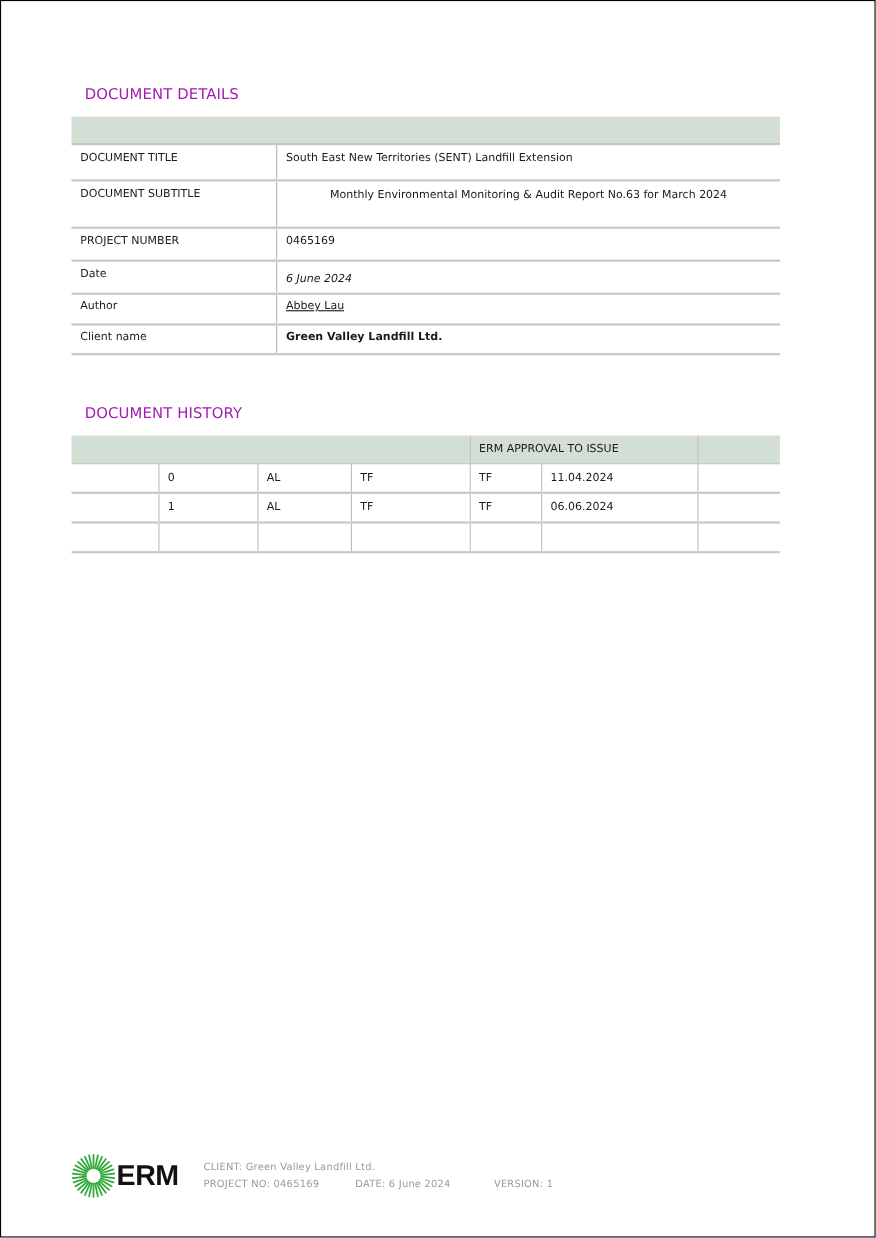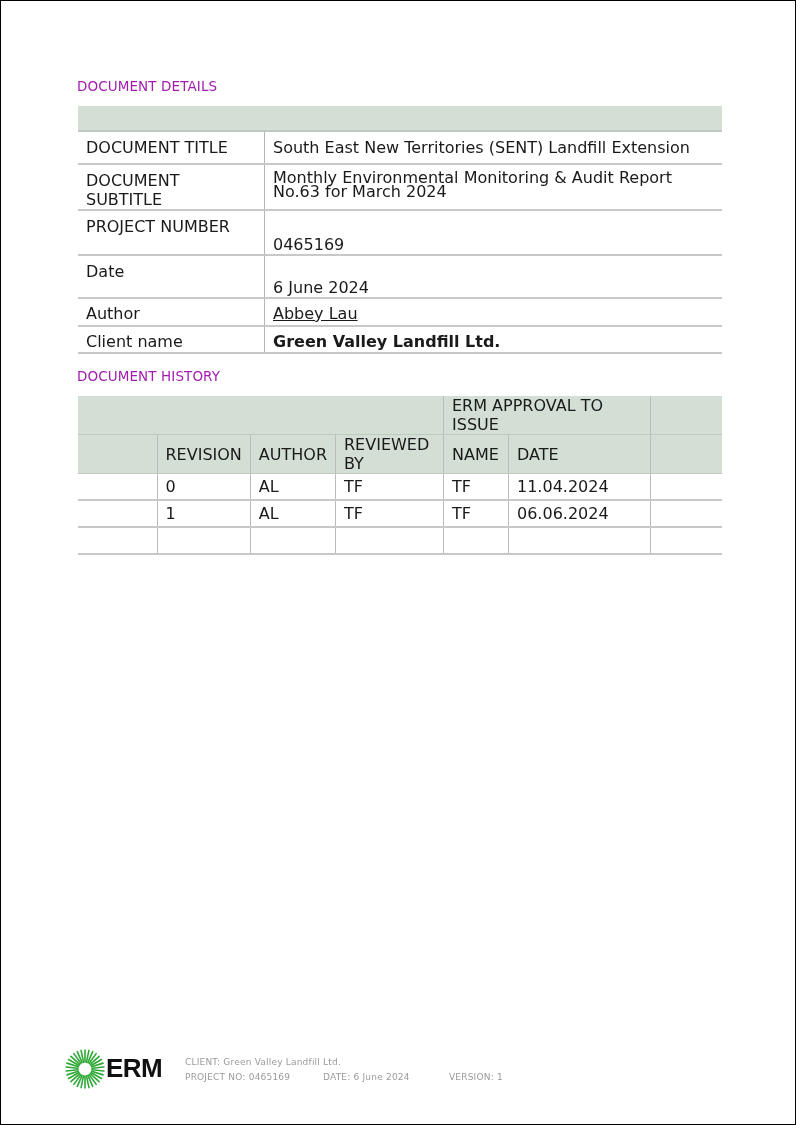--- a/index.html
+++ b/index.html
@@ -1,19 +1,19 @@
 <!DOCTYPE html>
 <html><head>
 <meta charset="utf-8">
 <style>
   html, body { margin:0; padding:0; }
   body { width:796px; height:1125px; background:#fff; font-family:"DejaVu Sans", sans-serif; color:#1a1a1a; position:relative; overflow:hidden; }
   .page { position:absolute; left:0; top:0; width:794px; height:1123px; border:1px solid #000; box-sizing:content-box; }
   .section-title { position:absolute; left:76px; font-size:13.5px; color:#a21caf; letter-spacing:0.1px; }
-  table { border-collapse:collapse; position:absolute; left:77px; width:644px; font-size:16px; }
+  table { border-collapse:collapse; position:absolute; left:64px; width:644px; font-size:10px; }
   td { padding:0 8px; vertical-align:top; }
   .hdr { background:#d3dfd5; }
   #details td { border-bottom:2px solid #c8c8c8; }
   #details td.k { width:170px; border-right:1px solid #b5b5b5; }
   #details .hdr td { height:24px; border-bottom:2px solid #c0c8c0; }
   #history td { border-bottom:2px solid #c8c8c8; height:25px; vertical-align:middle; }
   #history td + td { border-left:1px solid #bcbcbc; }
   #history .hdr td { border-bottom:1px solid #c0cbc0; }
   .footer { position:absolute; left:64px; top:1048px; }
   .logo { position:absolute; left:0; top:0; width:100px; height:40px;text-decoration:underline; }
@@ -31,29 +31,29 @@
     <tbody>
         <tr class="hdr">
           <td colspan="2"></td>
         </tr>
     <tr>
           <td class="k" style="height:25px;padding-top:6px;">DOCUMENT TITLE</td>
           <td style="padding-top:6px;">South East New Territories (SENT) Landfill Extension</td>
         </tr>
     <tr>
           <td class="k" style="height:35px;padding-top:6px;margin-left:35px;">DOCUMENT SUBTITLE</td>
-          <td style="padding-top:6px;line-height:14px;">Monthly Environmental Monitoring &amp; Audit Report No.63 for March 2024</td>
+          <td style="padding-top:6px;line-height:14px;text-align:center;">Monthly Environmental Monitoring &amp; Audit Report No.63 for March 2024</td>
         </tr>
     <tr>
           <td class="k" style="height:22px;padding-top:6px;margin-top:12px;">PROJECT NUMBER</td>
-          <td style="padding-top:24px;margin-top:42px;">0465169</td>
+          <td style="padding-top:6px;margin-top:42px;">0465169</td>
         </tr>
     <tr>
           <td class="k" style="height:22px;padding-top:6px;">Date</td>
-          <td style="padding-top:22px;">6 June 2024</td>
+          <td style="padding-top:10px;font-style:italic;">6 June 2024</td>
         </tr>
     <tr>
           <td class="k" style="height:21px;padding-top:5px;">Author</td>
           <td style="padding-top:5px;text-decoration:underline;">Abbey Lau</td>
         </tr>
     <tr>
           <td class="k" style="height:20px;padding-top:5px;">Client name</td>
           <td style="padding-top:5px;font-weight:bold;">Green Valley Landfill Ltd.</td>
         </tr>
   </tbody>
@@ -68,29 +68,20 @@
         <col style="width:85px">
         <col style="width:108px">
         <col style="width:65px">
         <col style="width:142px">
         <col>
       </colgroup>
     <tbody>
         <tr class="hdr">
       <td colspan="4" style="height:24px;"></td>
       <td colspan="2">ERM APPROVAL TO ISSUE</td>
-      <td></td>
-    </tr>
-    <tr class="hdr">
-      <td></td>
-      <td>REVISION</td>
-      <td>AUTHOR</td>
-      <td>REVIEWED BY</td>
-      <td>NAME</td>
-      <td>DATE</td>
       <td></td>
     </tr>
     <tr>
       <td></td>
       <td>0</td>
       <td>AL</td>
       <td>TF</td>
       <td>TF</td>
       <td>11.04.2024</td>
       <td></td>

